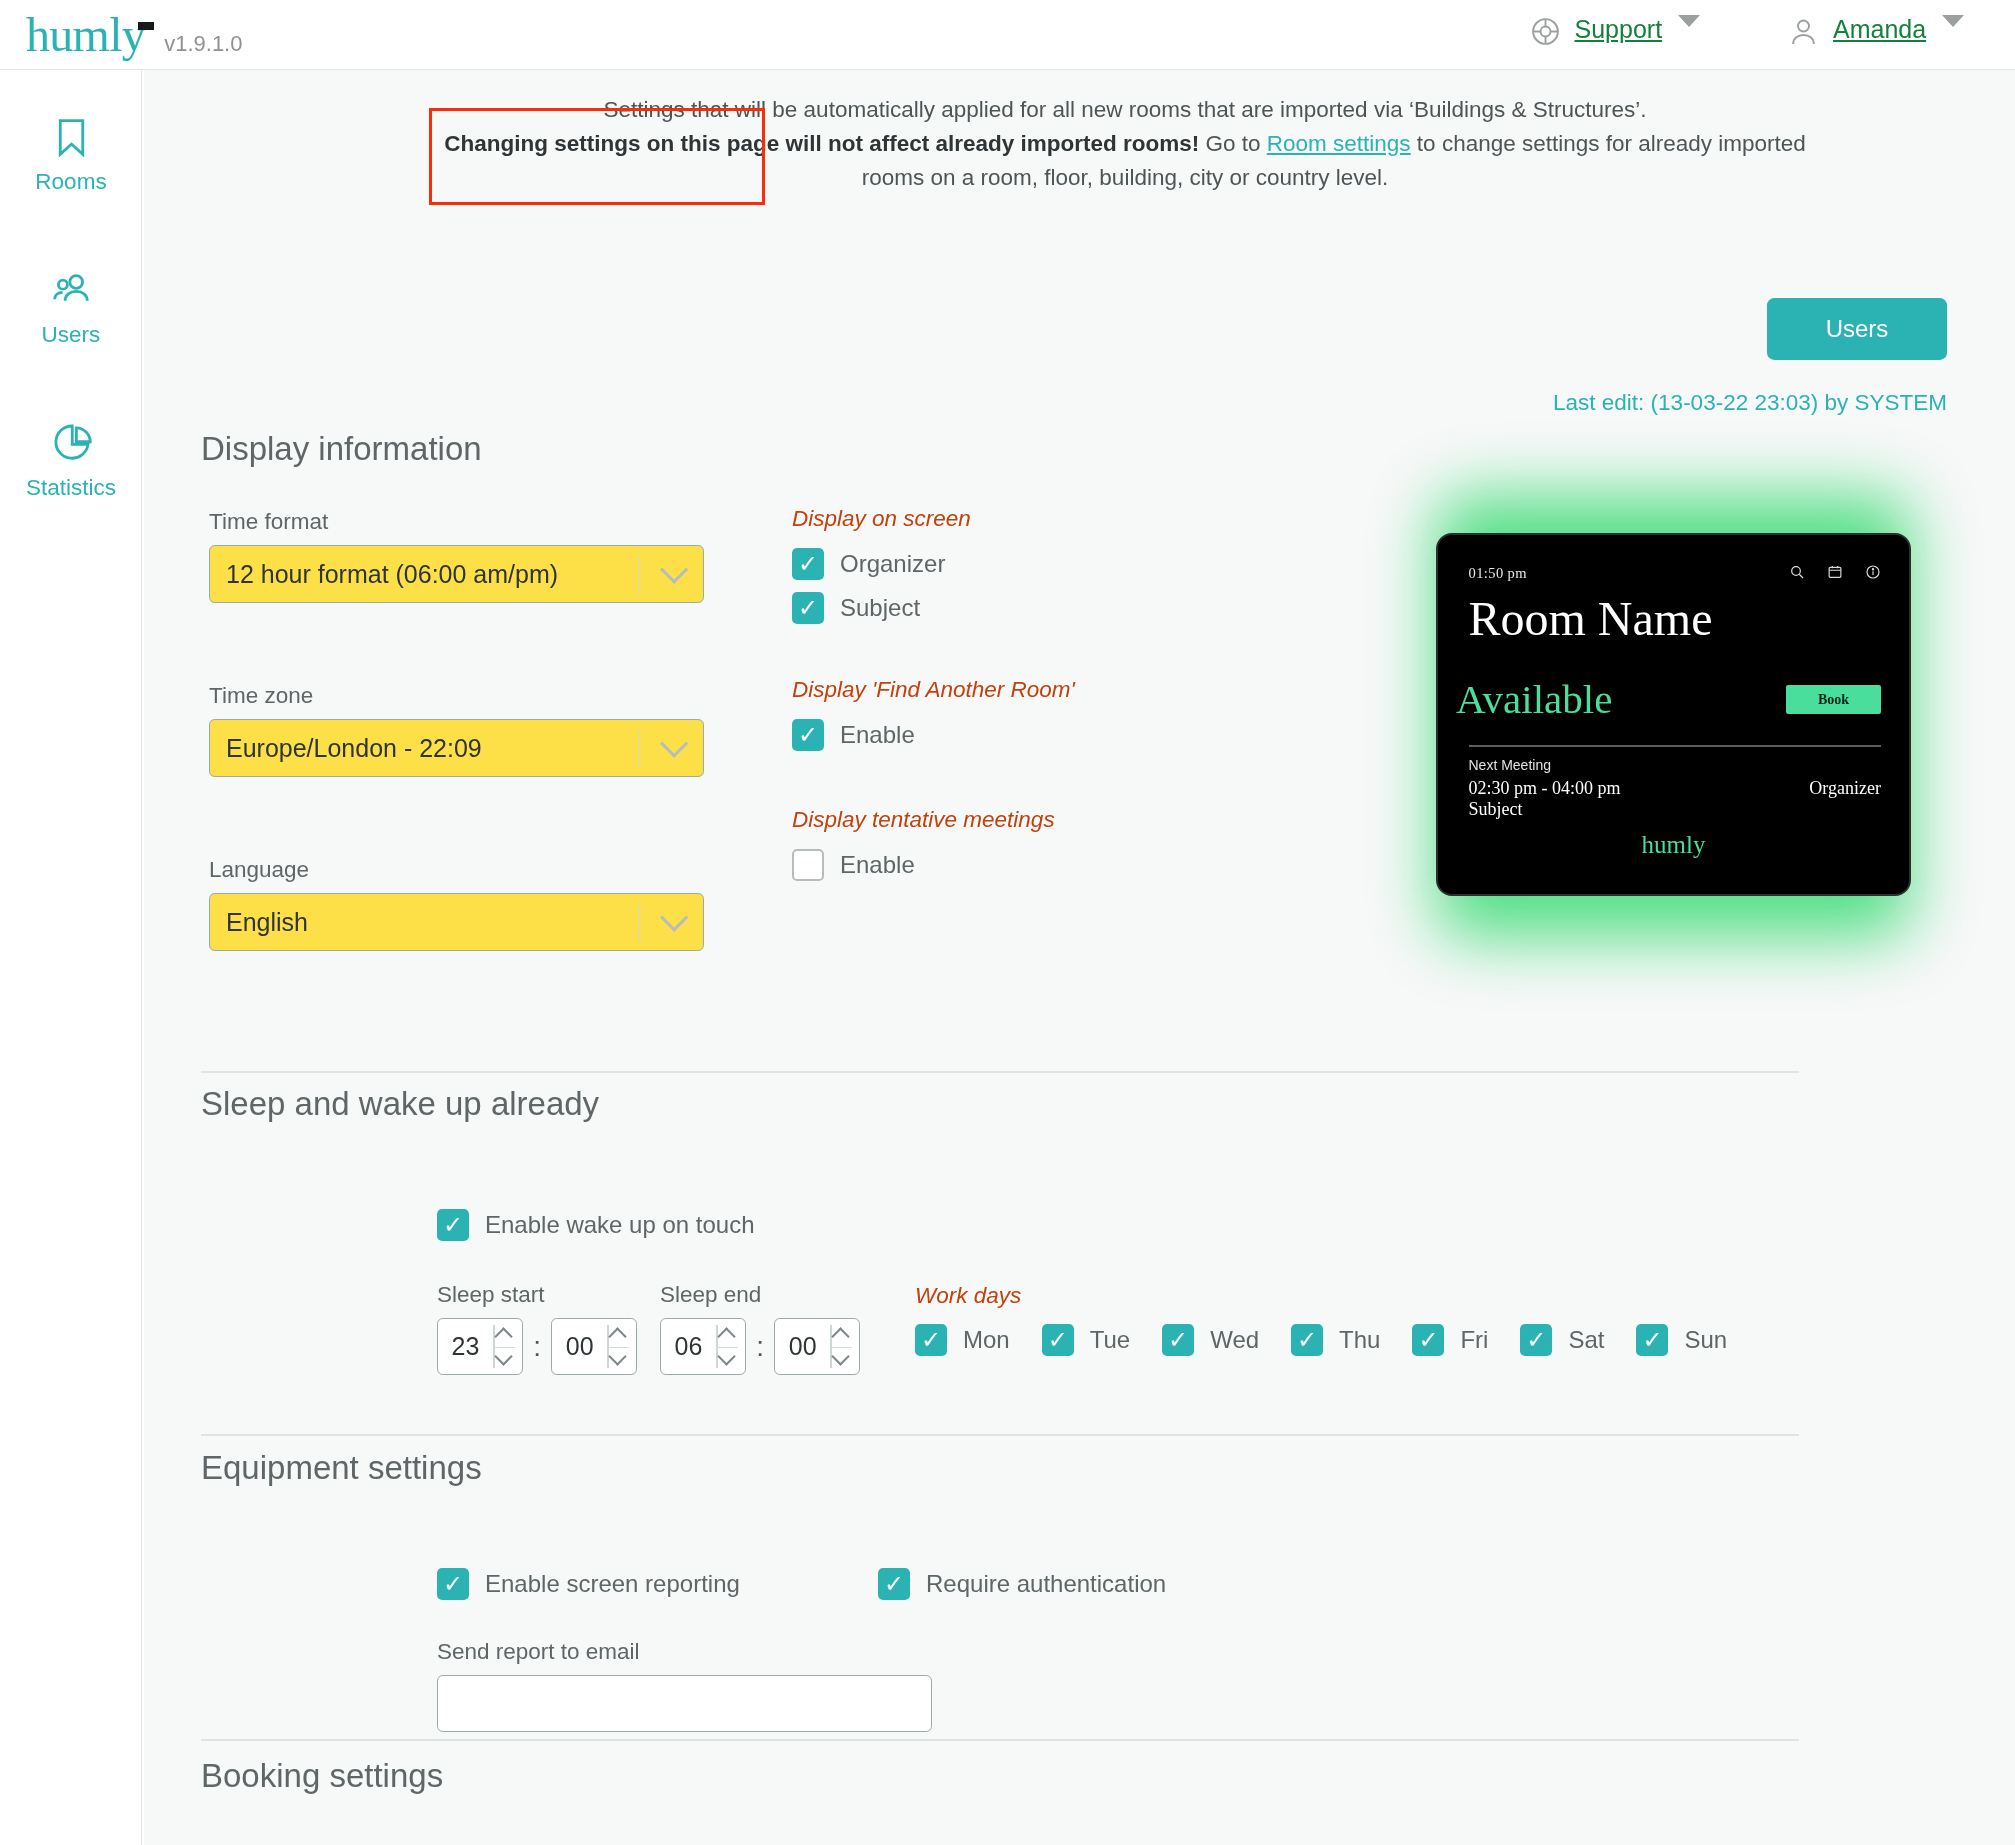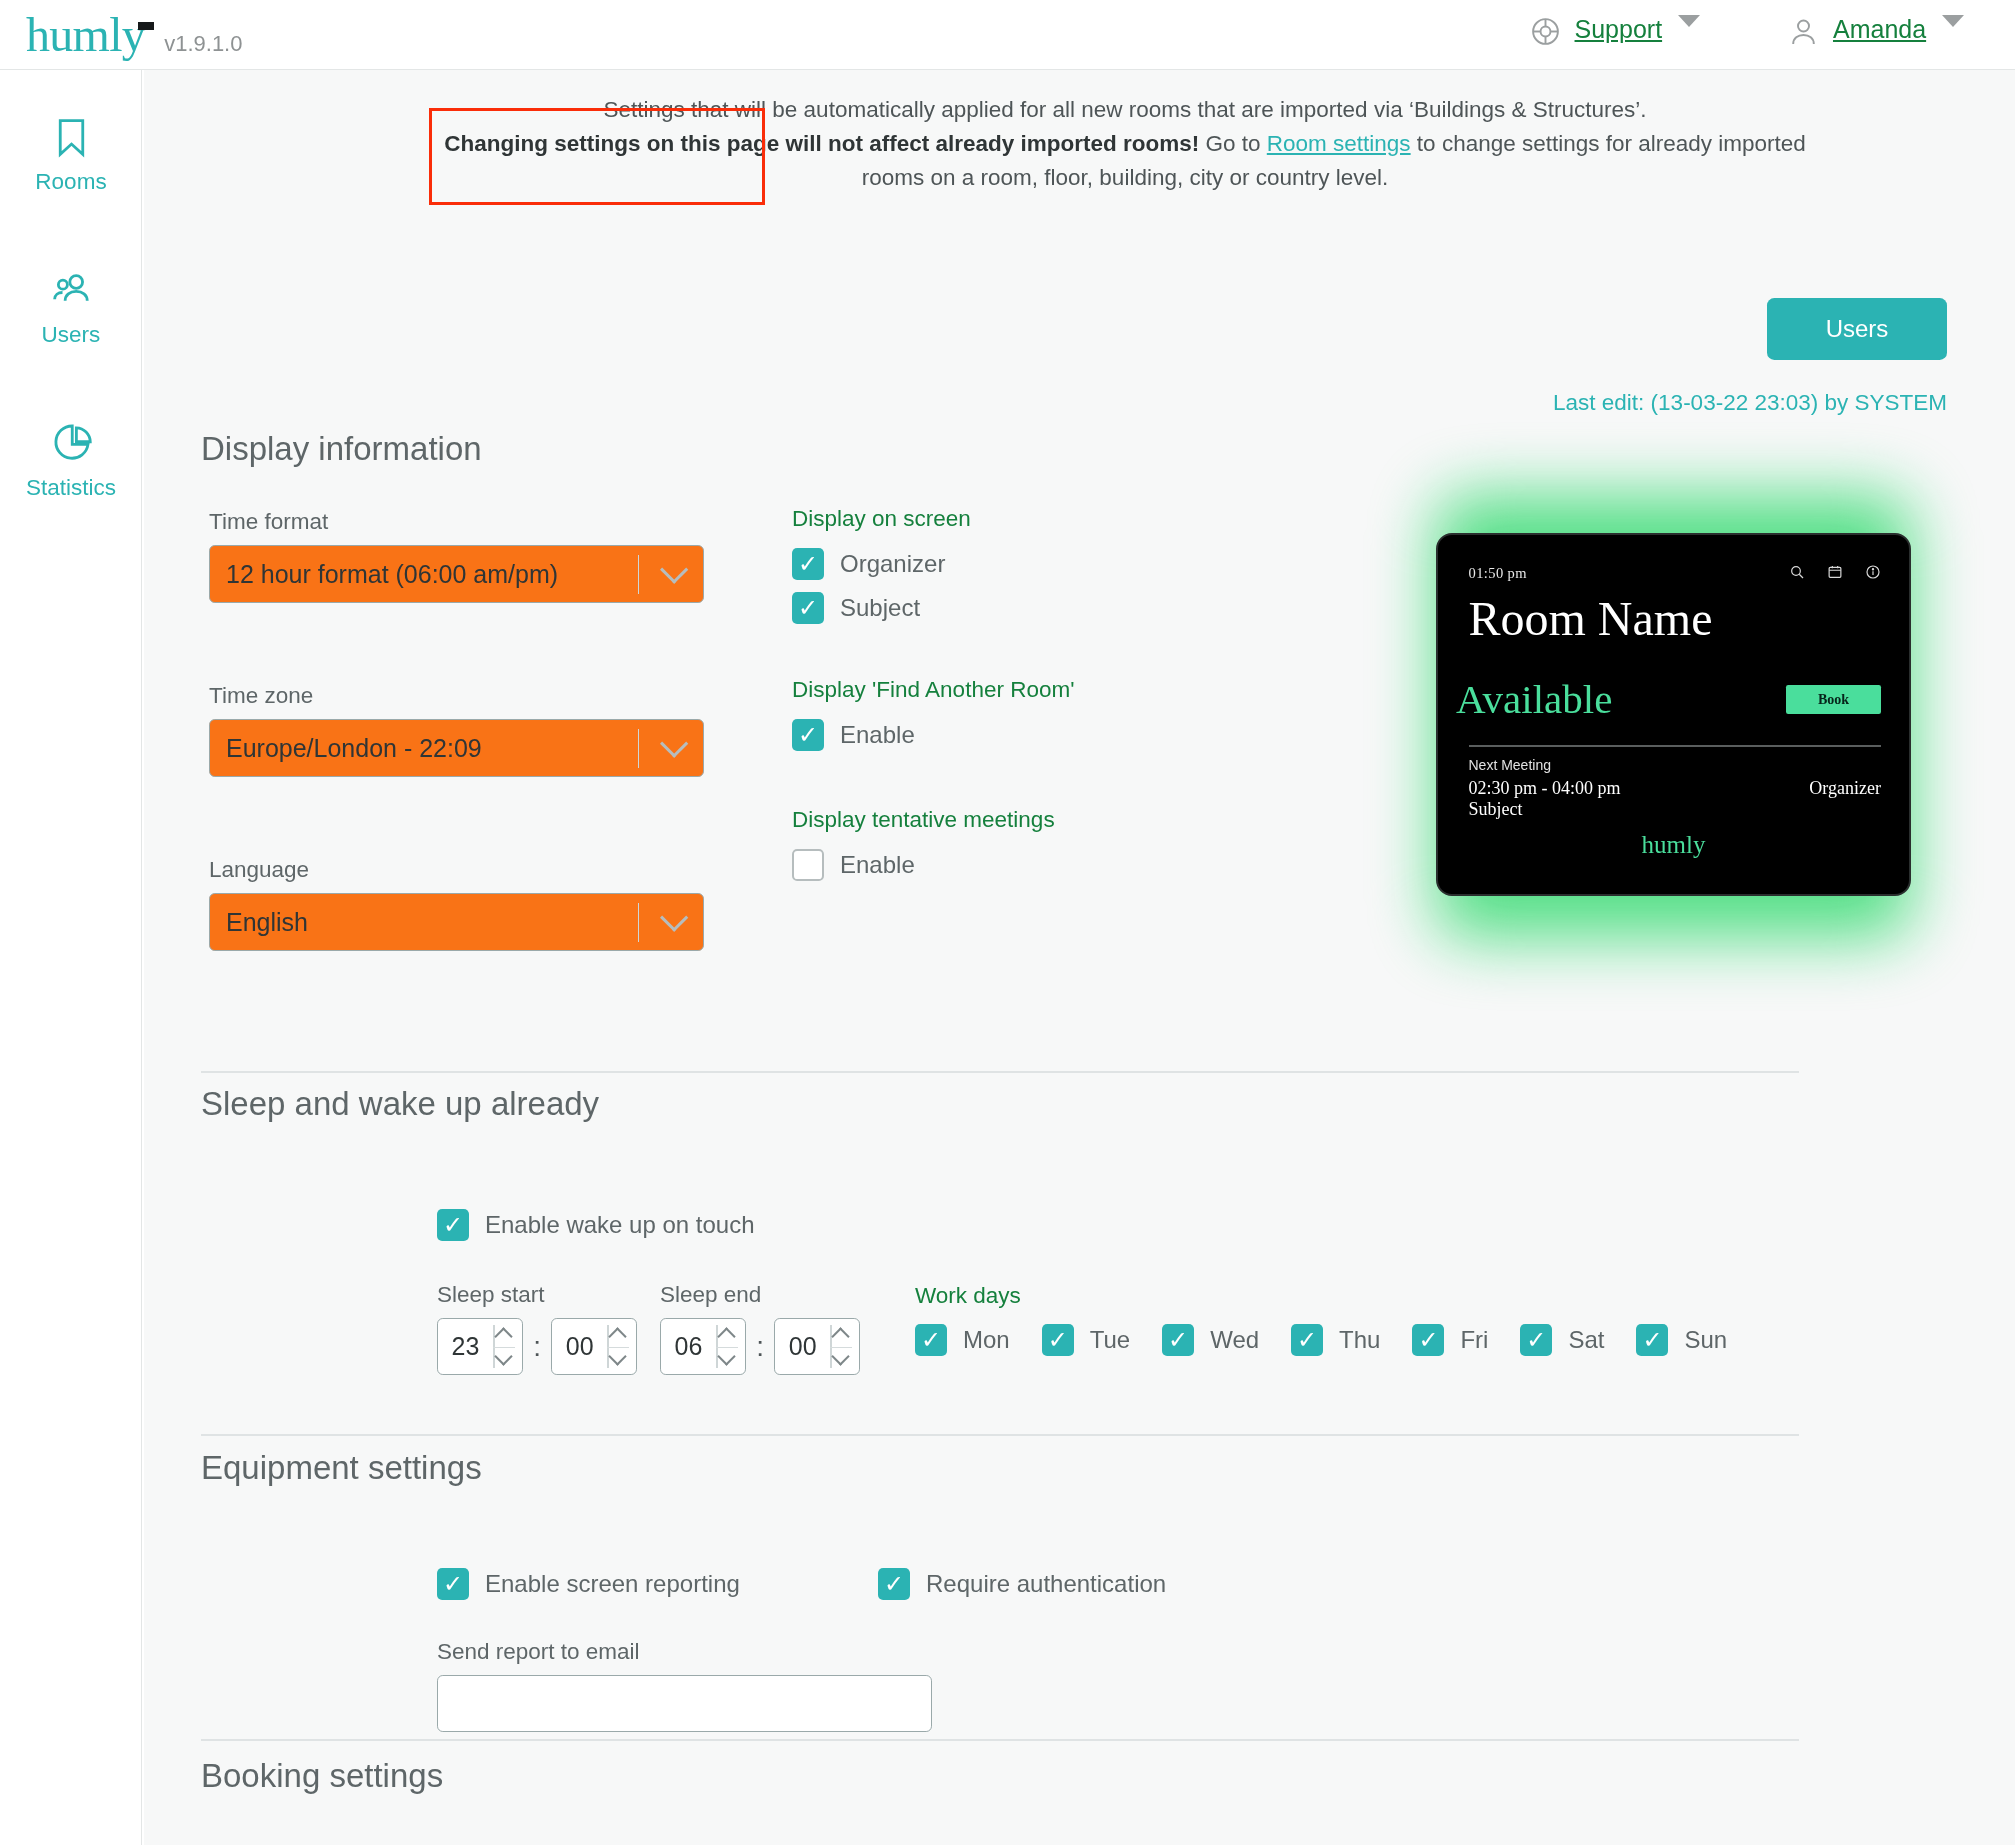--- a/index.html
+++ b/index.html
@@ -88,42 +88,42 @@
   .last-edit {
     position: absolute; right: 68px; top: 320px;
     font-size: 22.5px; color: #2bb3b3;
   }
 
   
   .section-title { font-size: 33px; color: #5e6668; font-weight: 400; }
   .field-label { font-size: 22.5px; color: #5e6668; margin-bottom: 10.2px; }
 
   .select-box {
-    width: 495px; height: 58px; background: #f97316;
+    width: 495px; height: 58px; background: #fde047;
     border: 1.5px solid #9aa9aa; border-radius: 5.8px;
     display: flex; align-items: center; position: relative; cursor: pointer;
   }
   .select-val { font-size: 25px; color: #2f3536; padding-left: 16px; }
   .select-sep { position: absolute; right: 64px; top: 8.7px; bottom: 8.7px; width: 1.5px; background: #cfd6d7; }
   .chev {
     position: absolute; right: 19px; top: 50%; width: 20.3px; height: 20.3px;
     border-right: 3.6px solid #b6bdbe; border-bottom: 3.6px solid #b6bdbe;
     transform: translateY(-70%) rotate(45deg);
   }
 
   .cb-row { display: flex; align-items: center; gap: 16px; }
   .cbx {
     width: 32px; height: 32px; border-radius: 5.1px; background: #2bb3b3;
     display: flex; align-items: center; justify-content: center;
     color: #fff; font-size: 24px; line-height: 1; cursor: pointer; flex: none;
   }
   .cbx.off { background: #ffffff; border: 2.2px solid #b6bdbe; color: transparent; }
   .cb-label { font-size: 24px; color: #5e6668; }
 
-  .group-label { font-size: 22.5px; color: #15803d; }
+  .group-label { font-size: 22.5px; color: #c2410c; font-style: italic; }
 
   
   .device-glow {
     position: absolute; left: 1292px; top: 425px; width: 475px; height: 443px;
     border-radius: 29px; background: #4ade80;
     filter: blur(33px); opacity: .95;
   }
   .device {
     position: absolute; left: 1292px; top: 463px; width: 475px; height: 363px;
     background: #000000; border-radius: 16px; border: 2.2px solid #2a2e2e;

